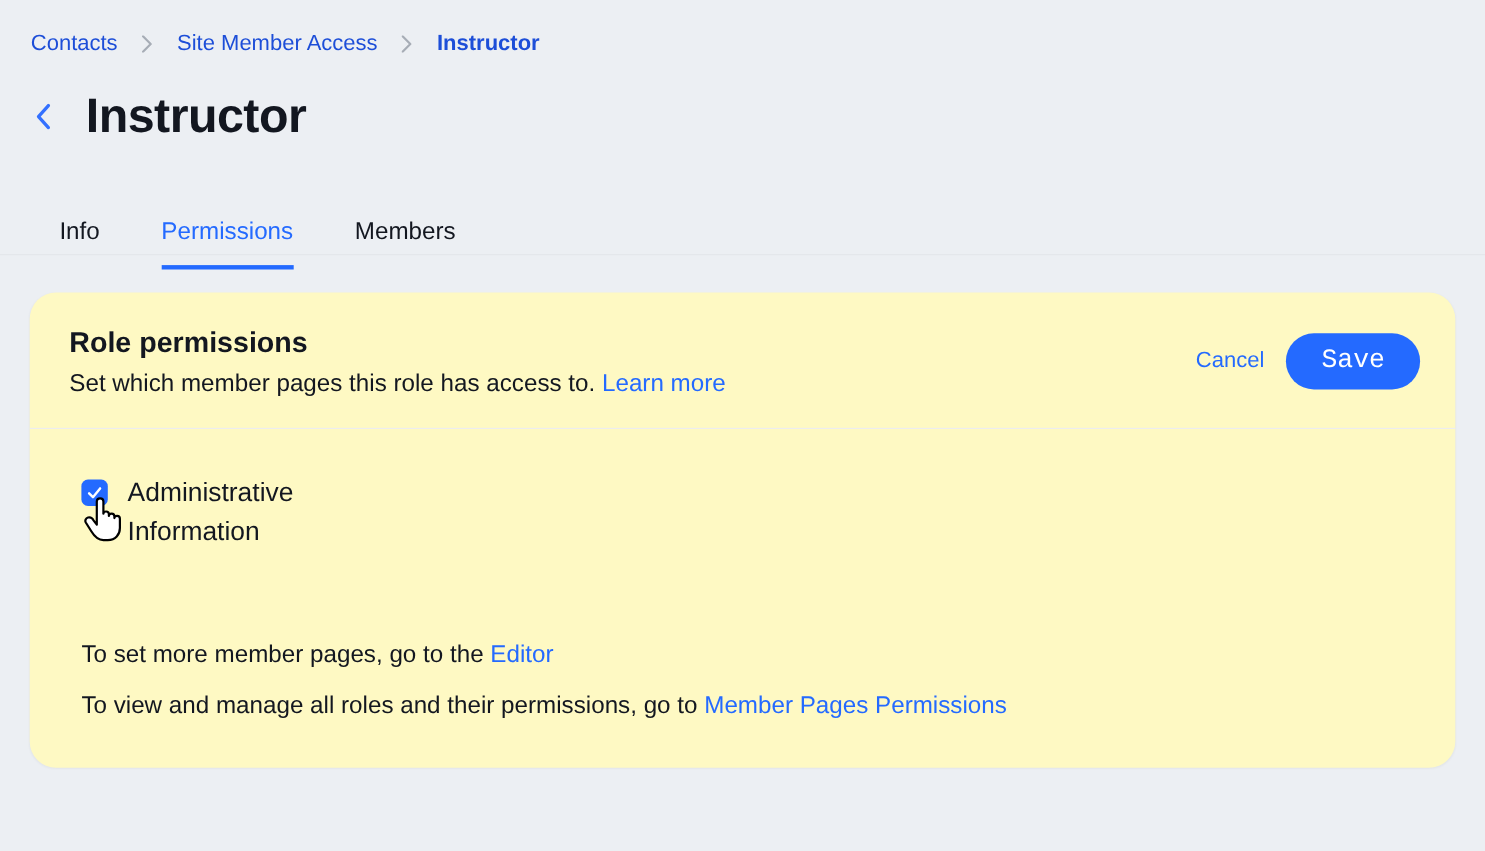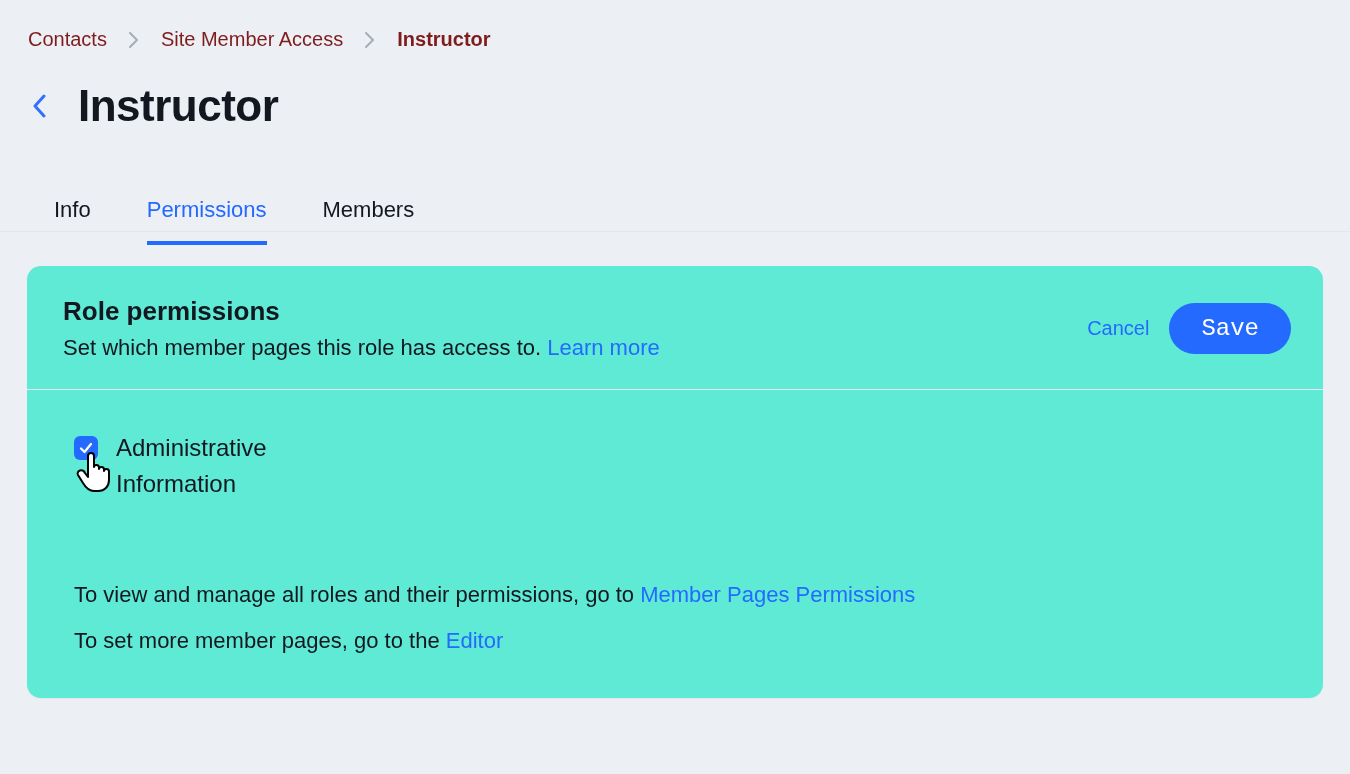--- a/index.html
+++ b/index.html
@@ -14,21 +14,21 @@
       height: 774px;
       overflow: hidden;
     }
 
     
     .breadcrumb {
       display: flex;
       align-items: center;
       padding: 28px 35px 0 28px;
       font-size: 20px;
-      color: #7f1d1d;
+      color: #1d4ed8;
     }
     .breadcrumb-item {
       cursor: pointer;
     }
     .breadcrumb-chevron {
       margin: 0 22px;
       color: #a7adb6;
       display: inline-flex;
       align-items: center;
     }
@@ -76,22 +76,22 @@
       top: 14px;
     }
     .tab.active {
       color: #246aff;
       border-bottom-color: #246aff;
     }
 
     
     .card {
       margin: 34px 27px 0 27px;
-      background: #5eead4;
-      border-radius: 14px;
+      background: #fef9c3;
+      border-radius: 24px;
       box-shadow: 0 1px 2px rgba(0,0,0,0.04);
     }
     .card-header {
       display: flex;
       justify-content: space-between;
       align-items: center;
       padding: 30px 32px 28px 36px;
       border-bottom: 1px solid #ecedf0;
     }
     .card-title {
@@ -238,19 +238,19 @@
       <span class="perm-label" style="max-width:180px;">Administrative Information</span>
 
       <span class="cursor-hand">
         <svg width="38" height="44" viewBox="0 0 38 44">
           <path d="M14 6 C14 4 15.3 3 17 3 C18.7 3 20 4 20 6 L20 17 C20 16 21 15 22.5 15 C24 15 25 16 25 17.5 L25 19 C25 18 26 17 27.5 17 C29 17 30 18 30 19.5 L30 21 C30 20 31 19 32.5 19 C34 19 35 20 35 21.5 L35 30 C35 36 31 41 24 41 L20 41 C15 41 12 38 9 33 L4 25 C3 23.3 4 21 6 20.5 C8 20 10 21 11 23 L14 27 Z" fill="#ffffff" stroke="#000000" stroke-width="2" stroke-linejoin="round"></path>
         </svg>
       </span>
     </div>
 
     <div class="info-line">
+      <span>To set more member pages, go to the </span><span class="link">Editor</span>
+    </div>
+    <div class="info-line">
       <span>To view and manage all roles and their permissions, go to </span><span class="link">Member Pages Permissions</span>
-    </div>
-    <div class="info-line">
-      <span>To set more member pages, go to the </span><span class="link">Editor</span>
     </div>
   </div>
 </div>
 
 </body></html>

